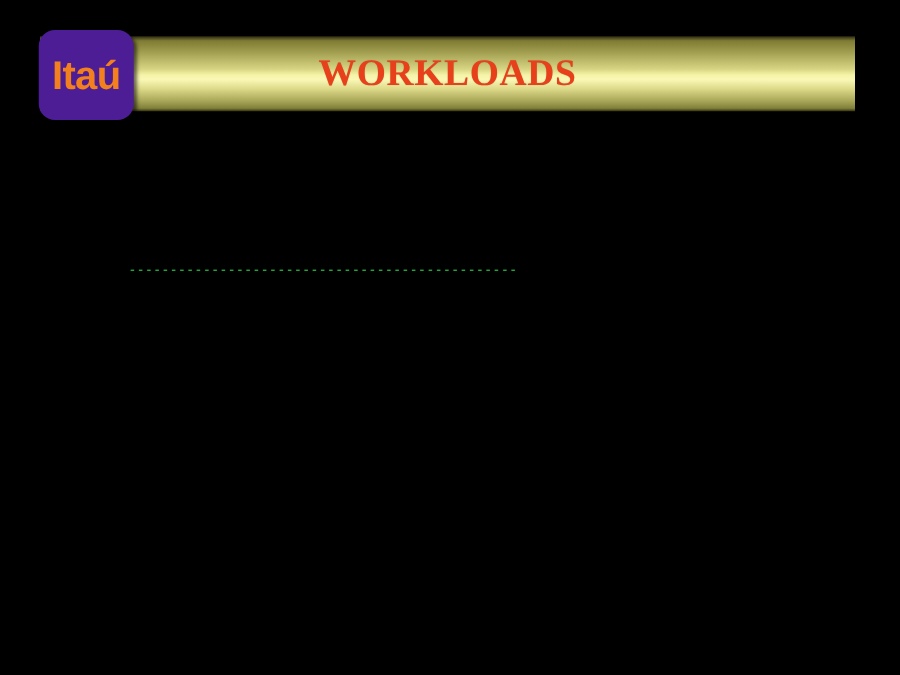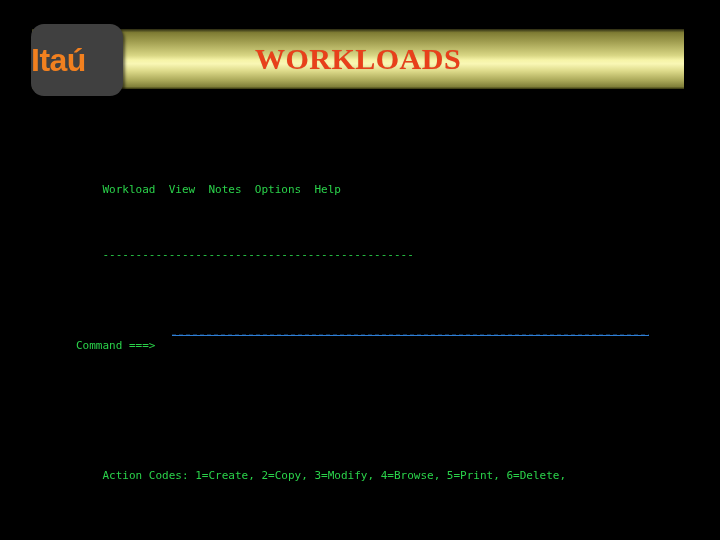--- a/index.html
+++ b/index.html
@@ -52,26 +52,27 @@
     font-size: 30px;
     font-weight: bold;
     color: #e8401b;
     letter-spacing: 0.5px;
     text-shadow: 0 0 1px rgba(0,0,0,0.2);
   }
   #logo-box {
     position: absolute;
     left: 31px;
     top: 24px;
-    width: 92px;
+    width: 76px;
     height: 72px;
-    background: #404040;
+    background: #4c1d95;
     border-radius: 13px;
     display: flex;
     align-items: center;
+    justify-content: center;
     box-shadow: 2px 3px 3px rgba(0,0,0,0.55);
   }
   #logo-text {
     font-family: "Liberation Sans", sans-serif;
     font-size: 32px;
     font-weight: bold;
     color: #f2801f;
     letter-spacing: -0.5px;
     line-height: 1;
   }
@@ -126,44 +127,34 @@
   <div id="banner-band"></div>
   <div id="banner-title">WORKLOADS</div>
   <div id="logo-box">
     <span id="logo-text">Itaú</span>
   </div>
 </div>
 
 <div id="terminal">
 
   
-  <div class="trow">
-    <span class="grn">Workload  View  Notes  Options  Help</span>
-  </div>
 
   
   <div class="trow">
     <span class="grn">-----------------------------------------------</span>
   </div>
 
   
 
   
-  <div class="trow">
-    <span class="cell grn" style="left:76px">Command ===&gt;</span>
-    <span class="cmd-input" title=""></span>
-  </div>
 
   
   <div class="trow">&nbsp;</div>
 
   
-  <div class="trow">
-    <span class="grn">Action Codes: 1=Create, 2=Copy, 3=Modify, 4=Browse, 5=Print, 6=Delete,</span>
-  </div>
   <div class="trow">
     
   </div>
 
   
   
 
   
   
 

